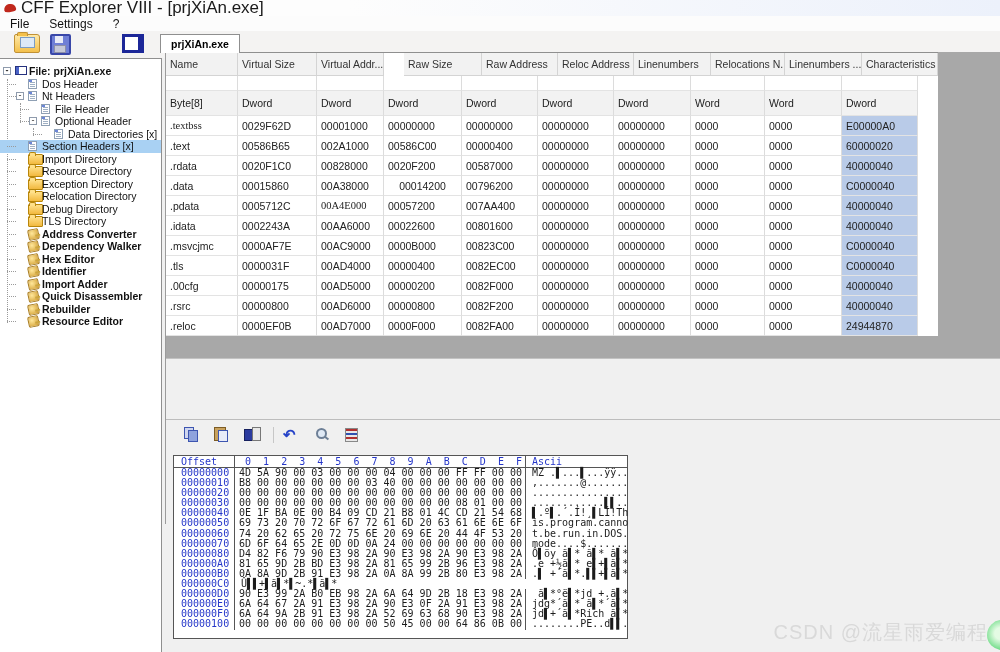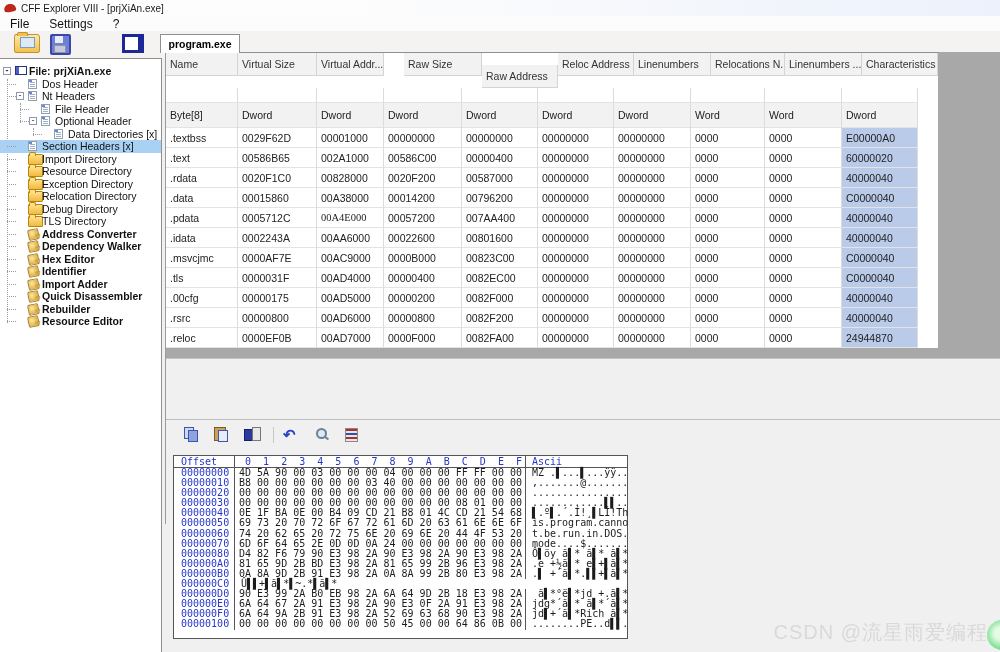--- a/index.html
+++ b/index.html
@@ -5,21 +5,21 @@
   html,body{margin:0;padding:0;}
   body{
     width:1000px;height:652px;position:relative;overflow:hidden;
     background:#f0f0f0;
     font-family:"Liberation Sans",sans-serif;
     -webkit-font-smoothing:antialiased;
   }
   
   #titlebar{position:absolute;left:0;top:0;width:1000px;height:16px;
     background:linear-gradient(to right,#fdfdfd 35%,#ecf1fb);
-    font-size:10px;color:#1a1a1a;display:flex;align-items:center;}
+    font-size:17px;color:#1a1a1a;display:flex;align-items:center;}
   #app-icon{width:12px;height:8px;margin:0 5px 0 4px;background:#c0271c;
     border-radius:45% 45% 40% 40%/70% 70% 30% 30%;transform:rotate(-8deg);}
   #menubar{position:absolute;left:0;top:16px;width:1000px;height:15px;
     background:#fcfcfc;font-size:12px;color:#111;display:flex;align-items:center;}
   #menubar .mitem{padding:0 10px;cursor:default;}
   #toolbar{position:absolute;left:0;top:31px;width:1000px;height:27px;background:#f4f3f2;}
   .tbicon{position:absolute;top:3px;display:inline-block;}
   
   .icn-open{left:14px;width:24px;height:17px;background:linear-gradient(#ffe9a8,#f3c04b);
     border:1px solid #c19134;border-radius:2px 3px 2px 2px;}
@@ -133,21 +133,21 @@
     <span class="mitem">?</span>
   </div>
 
 <div id="toolbar">
     <span class="tbicon icn-open"></span>
     <span class="tbicon icn-save"></span>
     <span class="tbicon icn-windows"></span>
   </div>
 
 <div id="doc-tab">
-  <span>program.exe</span>
+  <span>prjXiAn.exe</span>
 </div>
 
 <div id="tree-panel">
   <div class="trunk" style="left:7px;top:20px;height:244px;"></div>
   <div class="trunk" style="left:20px;top:44px;height:20px;"></div>
   <div class="trunk" style="left:33px;top:69px;height:8px;"></div>
   <div id="tree">
       <div class="titem bold">
         <span class="exp" style="left: 3px;"></span>
         <span class="ticon icn-window" style="left: 15px;"></span>
@@ -259,21 +259,21 @@
 </div>
 
 <div id="right-pane">
   <div id="table-area">
     <div id="sec-table">
         <div class="trow thead">
           <div class="tcell" style="width: 72px;">Name</div>
           <div class="tcell" style="width: 79px;">Virtual Size</div>
           <div class="tcell" style="width: 67px;">Virtual Addr...</div>
           <div class="tcell" style="width: 78px; margin-left: 20px;">Raw Size</div>
-          <div class="tcell" style="width: 76px; margin-top: 12px;">Raw Address</div>
+          <div class="tcell" style="width: 76px;">Raw Address</div>
           <div class="tcell" style="width: 76px;">Reloc Address</div>
           <div class="tcell" style="width: 77px;">Linenumbers</div>
           <div class="tcell" style="width: 74px;">Relocations N...</div>
           <div class="tcell" style="width: 77px;">Linenumbers ...</div>
           <div class="tcell" style="width: 76px;">Characteristics</div>
         </div>
         <div class="trow tblank">
           <div class="tcell" style="width: 72px;"></div>
           <div class="tcell" style="width: 79px;"></div>
           <div class="tcell" style="width: 67px;"></div>
@@ -291,21 +291,21 @@
           <div class="tcell" style="width: 67px;">Dword</div>
           <div class="tcell" style="width: 78px;">Dword</div>
           <div class="tcell" style="width: 76px;">Dword</div>
           <div class="tcell" style="width: 76px;">Dword</div>
           <div class="tcell" style="width: 77px;">Dword</div>
           <div class="tcell" style="width: 74px;">Word</div>
           <div class="tcell" style="width: 77px;">Word</div>
           <div class="tcell" style="width: 76px;">Dword</div>
         </div>
         <div class="trow tdata">
-          <div class="tcell" style="width: 72px;">.textbss</div>
+          <div class="tcell" style="width: 72px; font-family: Liberation Serif, serif;">.textbss</div>
           <div class="tcell" style="width: 79px;">0029F62D</div>
           <div class="tcell" style="width: 67px;">00001000</div>
           <div class="tcell" style="width: 78px;">00000000</div>
           <div class="tcell" style="width: 76px;">00000000</div>
           <div class="tcell" style="width: 76px;">00000000</div>
           <div class="tcell" style="width: 77px;">00000000</div>
           <div class="tcell" style="width: 74px;">0000</div>
           <div class="tcell" style="width: 77px;">0000</div>
           <div class="tcell char-cell" style="width: 76px;">E00000A0</div>
         </div>
@@ -330,21 +330,21 @@
           <div class="tcell" style="width: 76px;">00000000</div>
           <div class="tcell" style="width: 77px;">00000000</div>
           <div class="tcell" style="width: 74px;">0000</div>
           <div class="tcell" style="width: 77px;">0000</div>
           <div class="tcell char-cell" style="width: 76px;">40000040</div>
         </div>
         <div class="trow tdata">
           <div class="tcell" style="width: 72px;">.data</div>
           <div class="tcell" style="width: 79px;">00015860</div>
           <div class="tcell" style="width: 67px;">00A38000</div>
-          <div class="tcell" style="width: 78px;">00014200</div>
+          <div class="tcell" style="width: 78px; text-align: center;">00014200</div>
           <div class="tcell" style="width: 76px;">00796200</div>
           <div class="tcell" style="width: 76px;">00000000</div>
           <div class="tcell" style="width: 77px;">00000000</div>
           <div class="tcell" style="width: 74px;">0000</div>
           <div class="tcell" style="width: 77px;">0000</div>
           <div class="tcell char-cell" style="width: 76px;">C0000040</div>
         </div>
         <div class="trow tdata">
           <div class="tcell" style="width: 72px;">.pdata</div>
           <div class="tcell" style="width: 79px;">0005712C</div>

